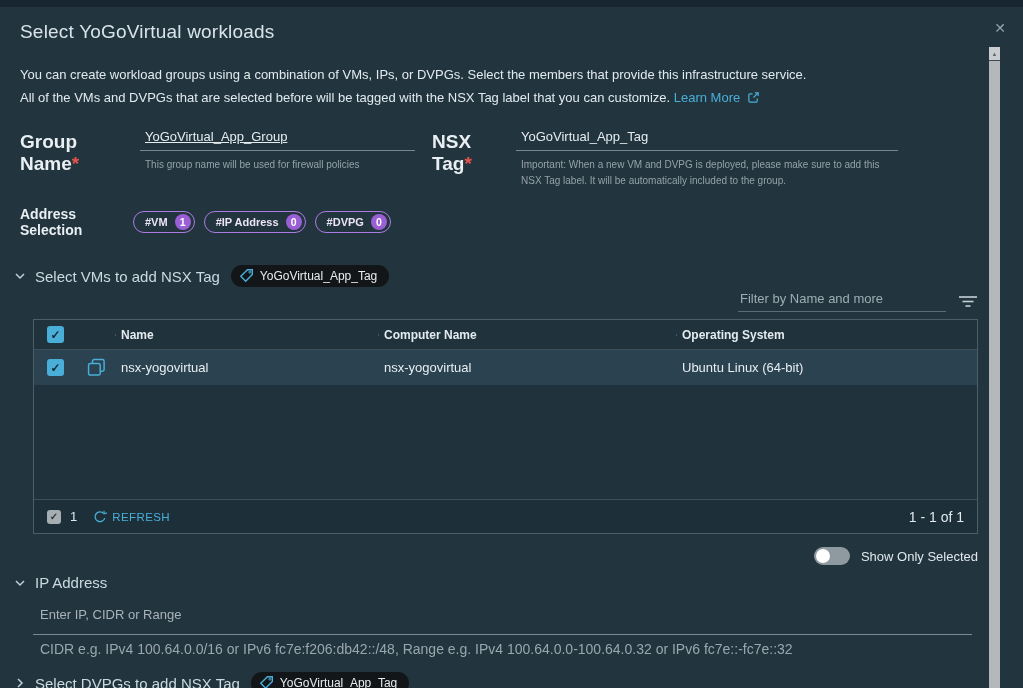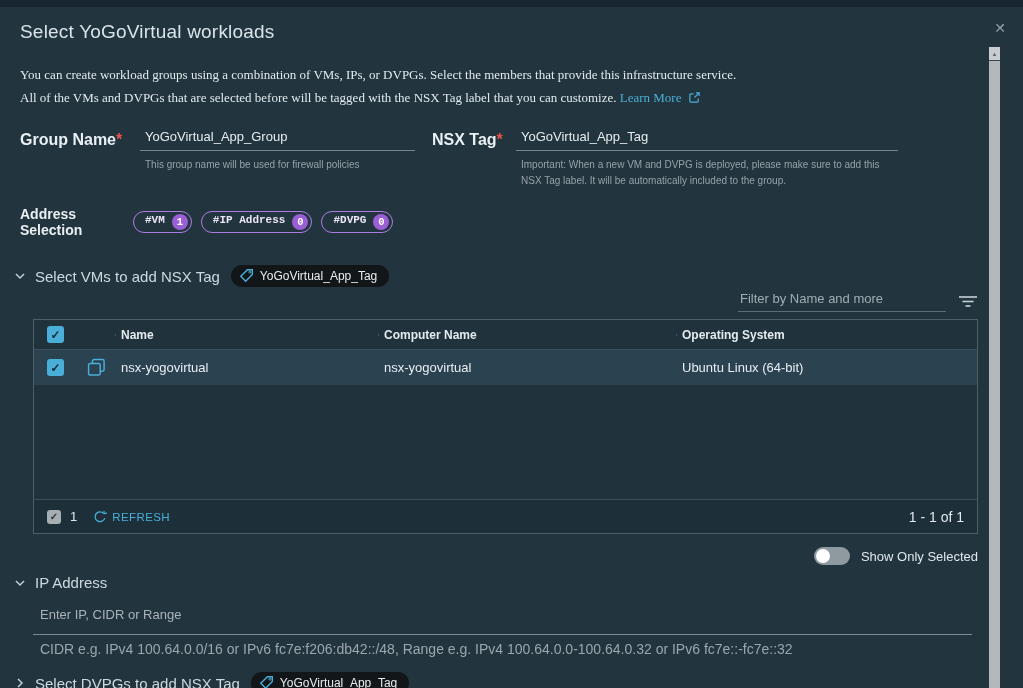--- a/index.html
+++ b/index.html
@@ -11,47 +11,47 @@
     overflow:hidden;
     position:relative;
   }
   .top-strip { height:7px; background:#162530; }
   .dlg-header { padding:14px 20px 8px; }
   .dlg-header h1 { font-size:19px; font-weight:400; color:#d9e4ea; letter-spacing:.2px; }
   .close-btn { position:absolute; top:21px; right:17px; color:#93a1a8; font-size:14px; cursor:pointer; line-height:1; }
 
   .content { padding:0 45px 0 20px; }
 
-  .desc { margin-top:12px; font-size:13px; line-height:23px; color:#e1eaef;font-family:Liberation Serif, serif; }
+  .desc { margin-top:12px; font-size:13px; line-height:23px; color:#e1eaef; }
   .desc p { margin:0; }
   .link { color:#49afd9; text-decoration:none; cursor:pointer; }
   .ext-ico { vertical-align:-2px; margin-left:3px; }
 
   .form-row { display:flex; margin-top:20px; }
-  .f-label { font-size:16px; font-weight:700; color:#e9eff3; padding-top:2px; }
+  .f-label { font-size:19px; font-weight:700; color:#e9eff3; padding-top:2px; }
   .lab-group { width:120px; }
   .lab-tag { width:84px; }
   .req { color:#e8544c; font-weight:700; }
   .field { }
   .field-val {
     border-bottom:1px solid #77868f; font-size:13px; color:#e5ecf0;
     padding:0 0 6px 5px;
   }
-  .fw-group { width:275px; }
+  .fw-group { width:275px;text-decoration:underline; }
   .fw-tag { width:382px; }
   .f-help { font-size:10px; color:#95a2a9; margin-top:6px; line-height:16px; padding-left:5px; }
   .col-right { margin-left:17px; display:flex; }
 
   .cur-sel { display:flex; align-items:center; margin-top:17px; }
   .cs-label { width:113px; font-size:14px; font-weight:700; color:#e9eff3; }
   .badge {
-    display:inline-flex; align-items:flex-start; gap:7px;
+    display:inline-flex; align-items:center; gap:7px;
     border:1px solid #ad7ce2; border-radius:12px;
     padding:2px 3px 2px 11px; margin-right:9px;
-    font-size:11px; font-weight:700; color:#ece5f6;font-family:Liberation Mono, monospace;
+    font-size:11px; font-weight:700; color:#ece5f6;
   }
   .badge-count {
     min-width:16px; height:16px; border-radius:50%; background:#9a5ed5; color:#fff;
     display:flex; align-items:center; justify-content:center;
     font-size:10.5px; font-weight:700;
   }
 
   .section-head { display:flex; align-items:center; gap:9px; font-size:15px; color:#ccd9e0; margin-left:-6px; cursor:pointer; }
   .sh-vms  { margin-top:27px; }
   .sh-ip   { margin-top:9px; }

